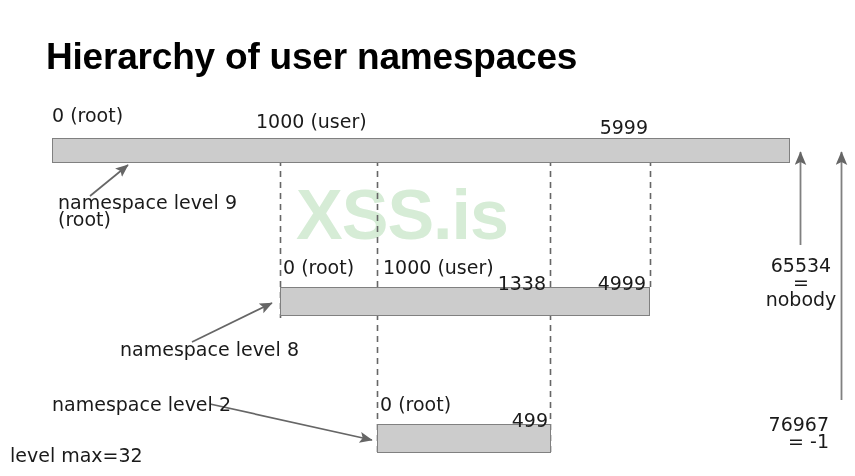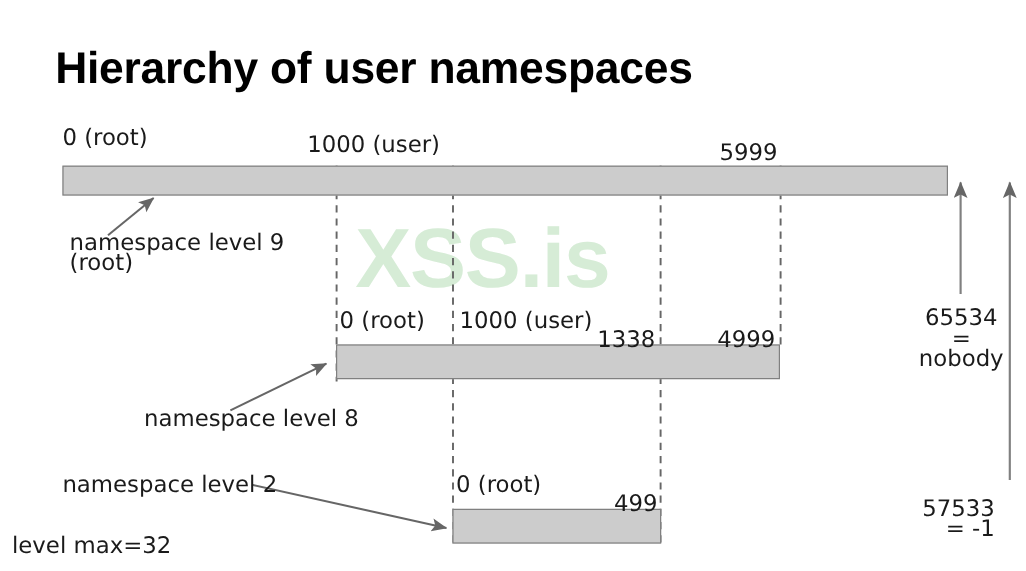--- a/index.html
+++ b/index.html
@@ -124,18 +124,18 @@
 
   <div class="lbl" style="left:380px; top:396px;">0 (root)</div>
   <div class="lbl right" style="left:462px; top:396px; width:86px;">499</div>
 
   <div class="lbl" style="left:52px; top:396px;text-align:center;">namespace level 2</div>
 
   <div class="lbl center" style="left:760px; top:257px; width:82px;">65534</div>
   <div class="lbl center" style="left:760px; top:274px; width:82px;">=</div>
   <div class="lbl center" style="left:760px; top:291px; width:82px;">nobody</div>
 
-  <div class="lbl right" style="left:730px; top:400px; width:99px;">57533</div>
+  <div class="lbl right" style="left:730px; top:400px; width:99px;">76967</div>
   <div class="lbl right" style="left:730px; top:417px; width:99px;">= -1</div>
 
   <div class="lbl" style="left:10px; top:447px;">level max=32</div>
 
 </div>
 
 </body></html>

